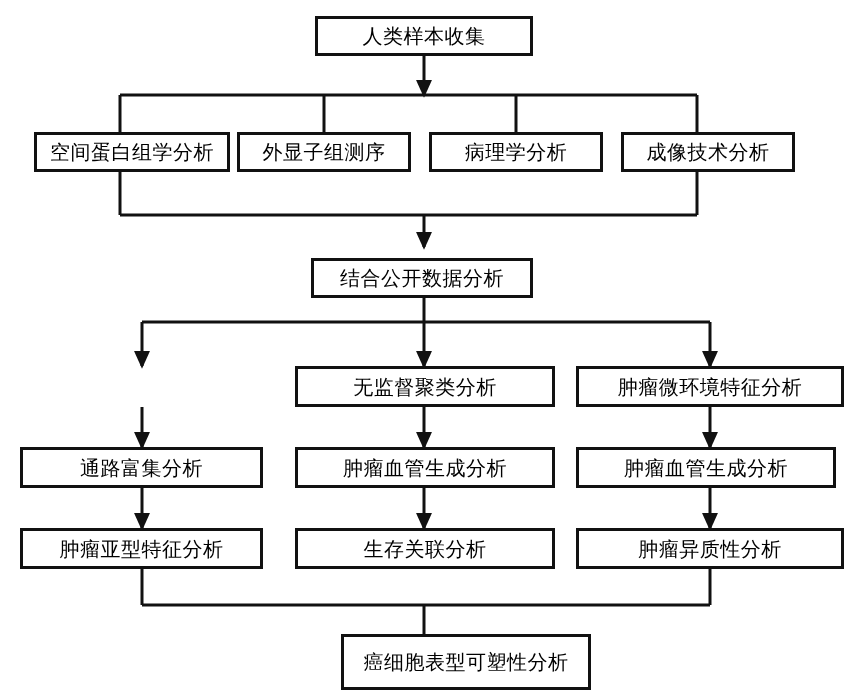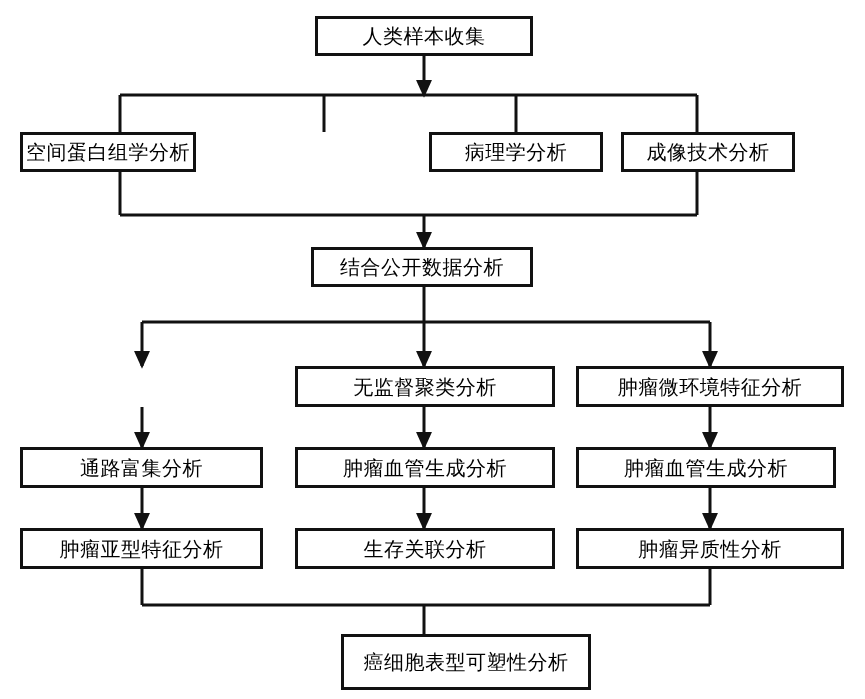--- a/index.html
+++ b/index.html
@@ -36,24 +36,24 @@
     color: #000000;
     letter-spacing: 0.5px;
     white-space: nowrap;
   }
   .node-label {
     font-size: 20px;
     line-height: 1;
   }
   
   #n-top        { left: 315px; top: 16px;  width: 218px; height: 40px; }
-  #n-public     { left: 311px; top: 247px; width: 222px; height: 40px; }
+  #n-public     { left: 311px; top: 258px; width: 222px; height: 40px; }
   #n-final      { left: 300px; top: 634px; width: 250px; height: 56px; margin-left: 41px; }
   
-  #n-r1c1 { left: 20px;  top: 132px; width: 176px; height: 40px; }
+  #n-r1c1 { left: 34px;  top: 132px; width: 196px; height: 40px; }
   #n-r1c2 { left: 237px; top: 132px; width: 174px; height: 40px; }
   #n-r1c3 { left: 429px; top: 132px; width: 174px; height: 40px; }
   #n-r1c4 { left: 621px; top: 132px; width: 174px; height: 40px; text-align: right; }
   
   #n-c1r1 { left: 20px;  top: 366px; width: 243px; height: 41px; }
   #n-c1r2 { left: 20px;  top: 447px; width: 243px; height: 41px; }
   #n-c1r3 { left: 20px;  top: 528px; width: 243px; height: 41px; }
   #n-c2r1 { left: 295px; top: 366px; width: 260px; height: 41px; }
   #n-c2r2 { left: 295px; top: 447px; width: 260px; height: 41px; }
   #n-c2r3 { left: 295px; top: 528px; width: 260px; height: 41px; }
@@ -108,20 +108,23 @@
     </g>
   </svg>
 
   <div class="node" id="n-top">
     <span class="node-label">人类样本收集</span>
   </div>
 
   <div class="node" id="n-r1c1">
     <span class="node-label">空间蛋白组学分析</span>
   </div>
+  <div class="node" id="n-r1c2">
+    <span class="node-label">外显子组测序</span>
+  </div>
   <div class="node" id="n-r1c3">
     <span class="node-label">病理学分析</span>
   </div>
   <div class="node" id="n-r1c4">
     <span class="node-label">成像技术分析</span>
   </div>
 
   <div class="node" id="n-public">
     <span class="node-label">结合公开数据分析</span>
   </div>

